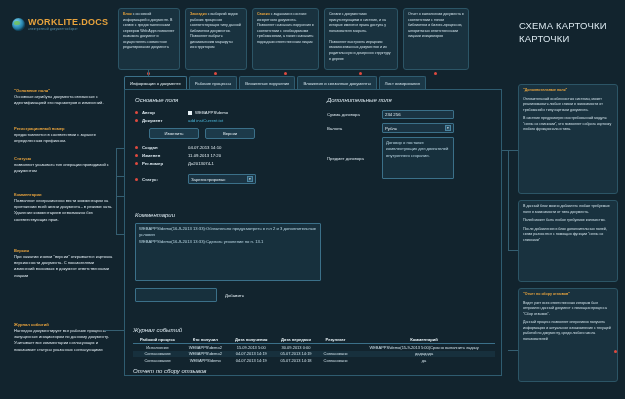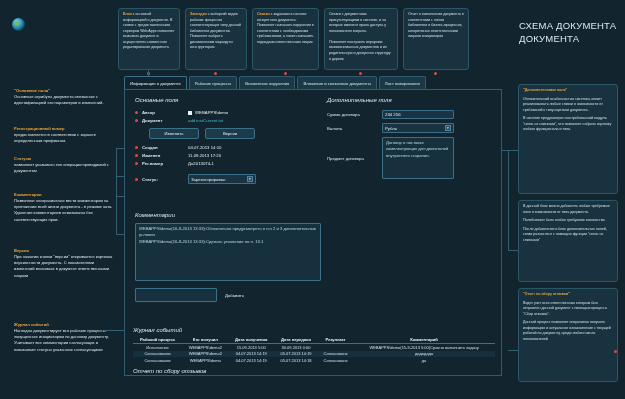--- a/index.html
+++ b/index.html
@@ -91,23 +91,27 @@
   .dot { position:absolute; width:3px; height:3px; background:#e04a3f; border-radius:50%; }
   .ln { position:absolute; background:#355f72; }
   .lnv { width:1px; }
   .lnh { height:1px; }
 </style>
 </head>
 <body>
 
 <div id="logo">
   <div class="globe"></div>
-</div>
-
-<div id="rtitle">СХЕМА ДОКУМЕНТА ДОКУМЕНТА</div>
+  <div class="txt">
+    <div class="name">WORKLITE.DOCS</div>
+    <div class="sub">электронный документооборот</div>
+  </div>
+</div>
+
+<div id="rtitle">СХЕМА КАРТОЧКИ КАРТОЧКИ</div>
 
 <div class="note" style="left:118px; top:8px; width:62px; height:62px;">
   <p><span class="hl">Блок</span><span> с основной информацией о документе. В связке с предоставленными сервером Web Apps позволяет вызывать документ и осуществлять совместное редактирование документа</span></p>
 </div>
 <div class="note" style="left:185px; top:8px; width:62px; height:62px;">
   <p><span class="hl">Закладки</span><span> с выборкой видов рабочих процессов соответствующих типу данной библиотеки документов. Позволяет выбрать динамическим маршруты конструктором</span></p>
 </div>
 <div class="note" style="left:252px; top:8px; width:67px; height:62px;">
   <p><span class="hl">Связки</span><span> с задачами в составе конкретного документа. Позволяет назначать поручения в соответствии с необходимыми требованиями, а также назначить подзадачи ответственным лицам</span></p>
 </div>

